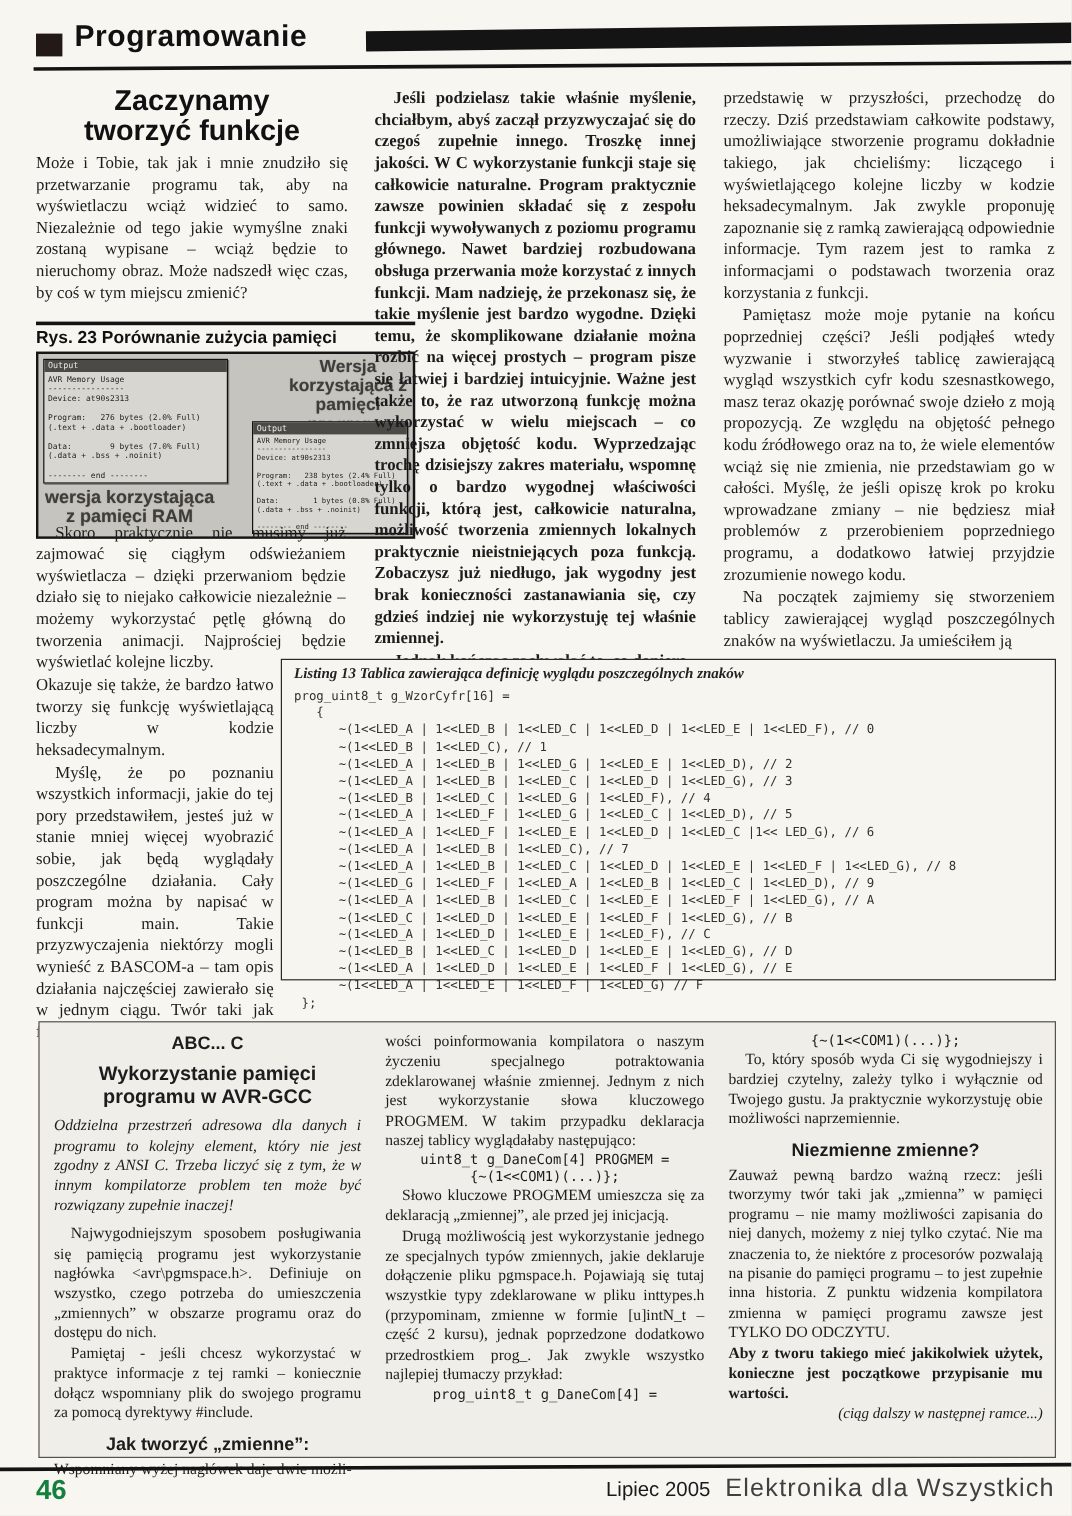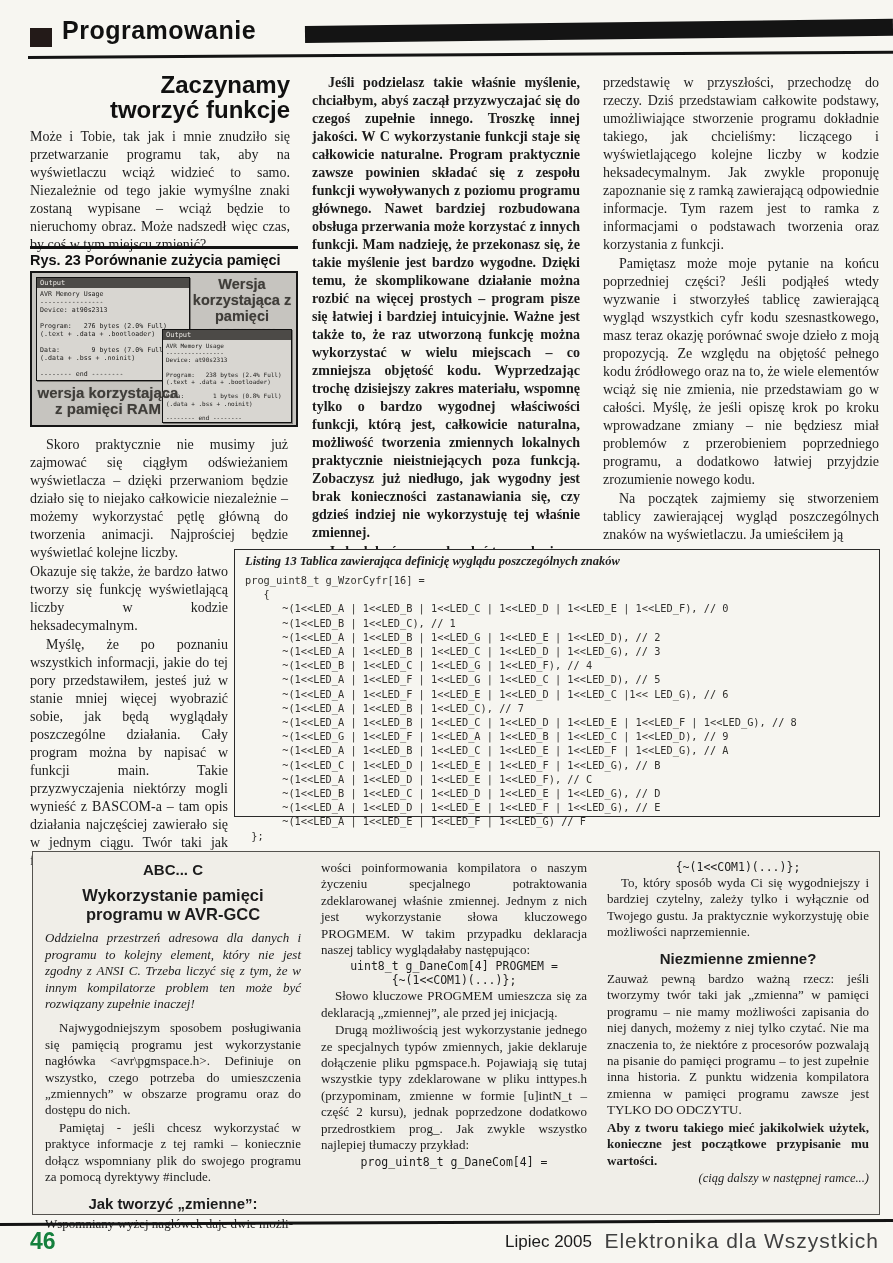--- a/index.html
+++ b/index.html
@@ -18,24 +18,24 @@
     transform:rotate(-.7deg);transform-origin:left center;}
   .hdr-rule{position:absolute;left:28px;top:56px;width:865px;height:3px;background:#141414;
     transform:rotate(-.35deg);transform-origin:left center;}
   
   .col{position:absolute;text-align:justify;font-size:14px;line-height:18px;}
   .col p{margin:0 0 1px 0;}
   .col p.indent{text-indent:16px;}
   .narrow{width:198px;}
   .article-title{
     margin:0 0 6px 0;font-family:"Liberation Sans",sans-serif;font-size:24px;line-height:25px;
-    font-weight:bold;color:#111;text-align:right;
-  }
-  
-  .figure{position:absolute;left:30px;top:246px;width:268px;}
+    font-weight:bold;color:#111;text-align:center;
+  }
+  
+  .figure{position:absolute;left:30px;top:268px;width:316px;}
   .fig-caption{
     border-top:3px solid #141414;padding-top:3px;margin-bottom:3px;
     font-family:"Liberation Sans",sans-serif;font-weight:bold;font-size:14.5px;color:#111;text-align:left;
   }
   .fig-box{position:relative;height:152px;border:2px solid #151515;background:#c6c4bf;}
   .term{position:absolute;border:1px solid #111;background:#d8d6d1;box-shadow:1px 1px 0 #7a7874;}
   .term-titlebar{height:10px;background:#4c4a47;color:#e9e7e2;
     font-family:"DejaVu Sans Mono",monospace;font-size:7px;line-height:10px;padding-left:3px;}
   .term pre{margin:2px 3px;font-family:"DejaVu Sans Mono",monospace;color:#232220;}
   .term1{left:4px;top:4px;width:152px;height:102px;}

